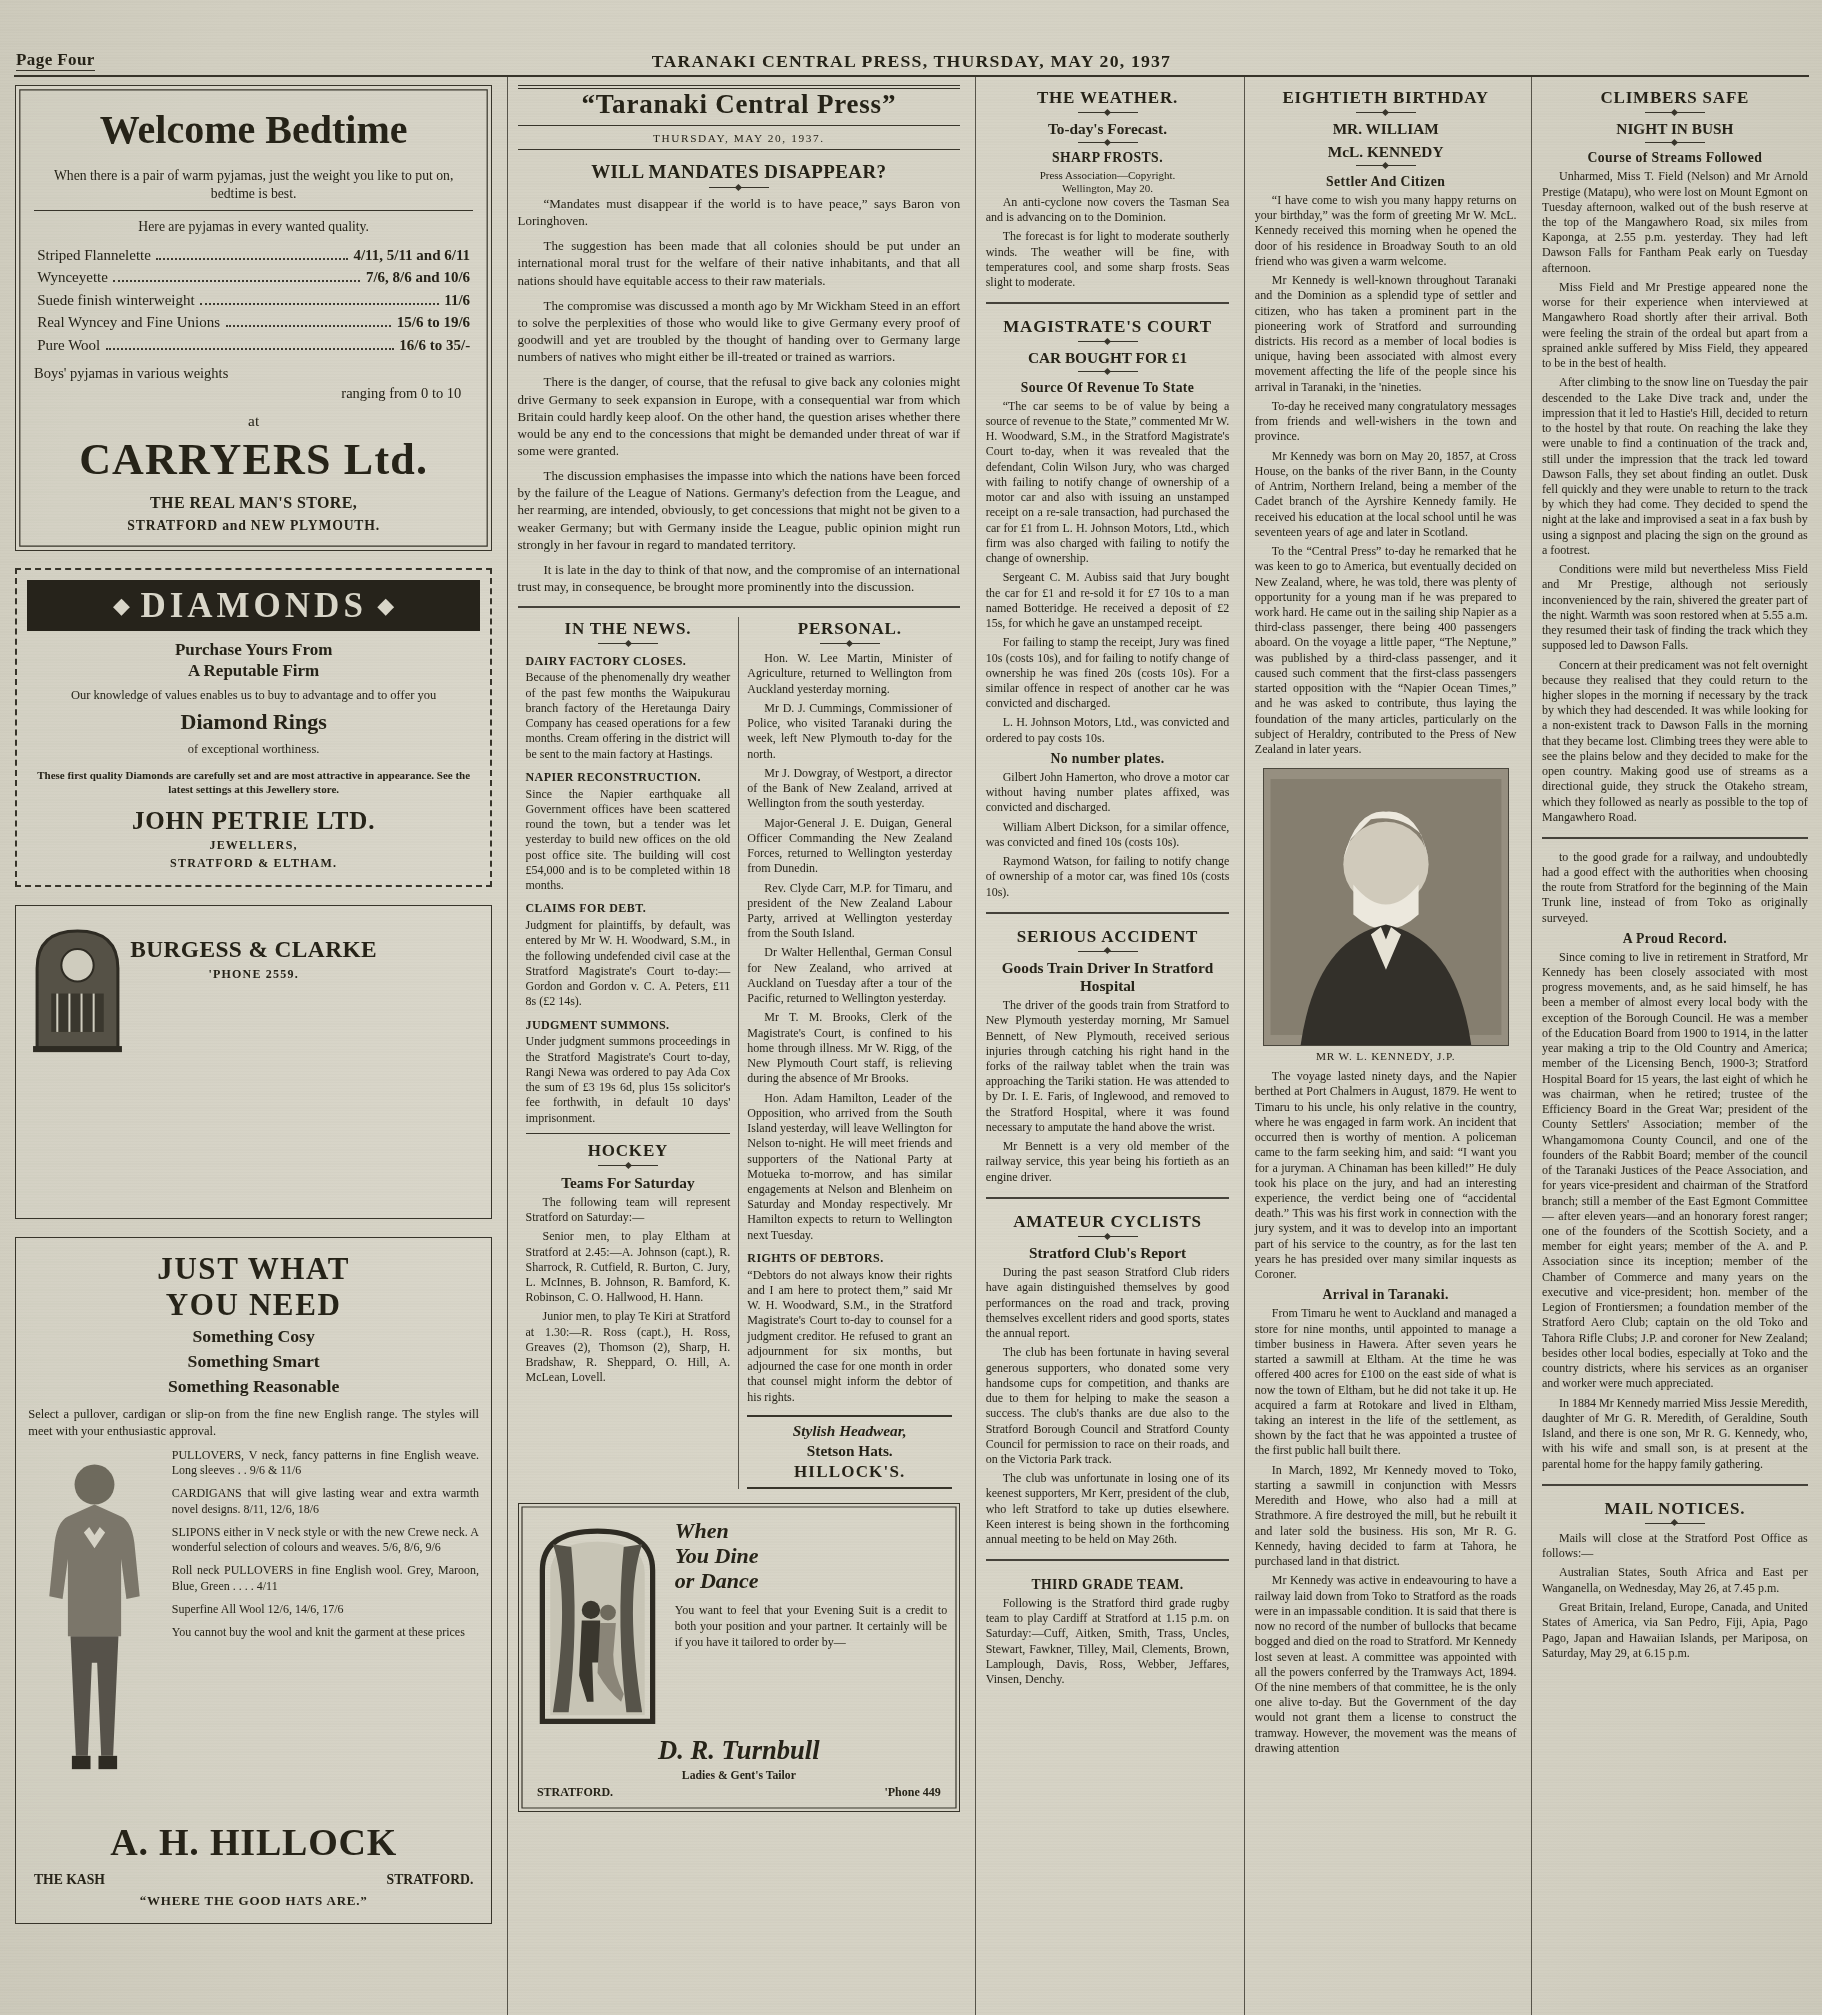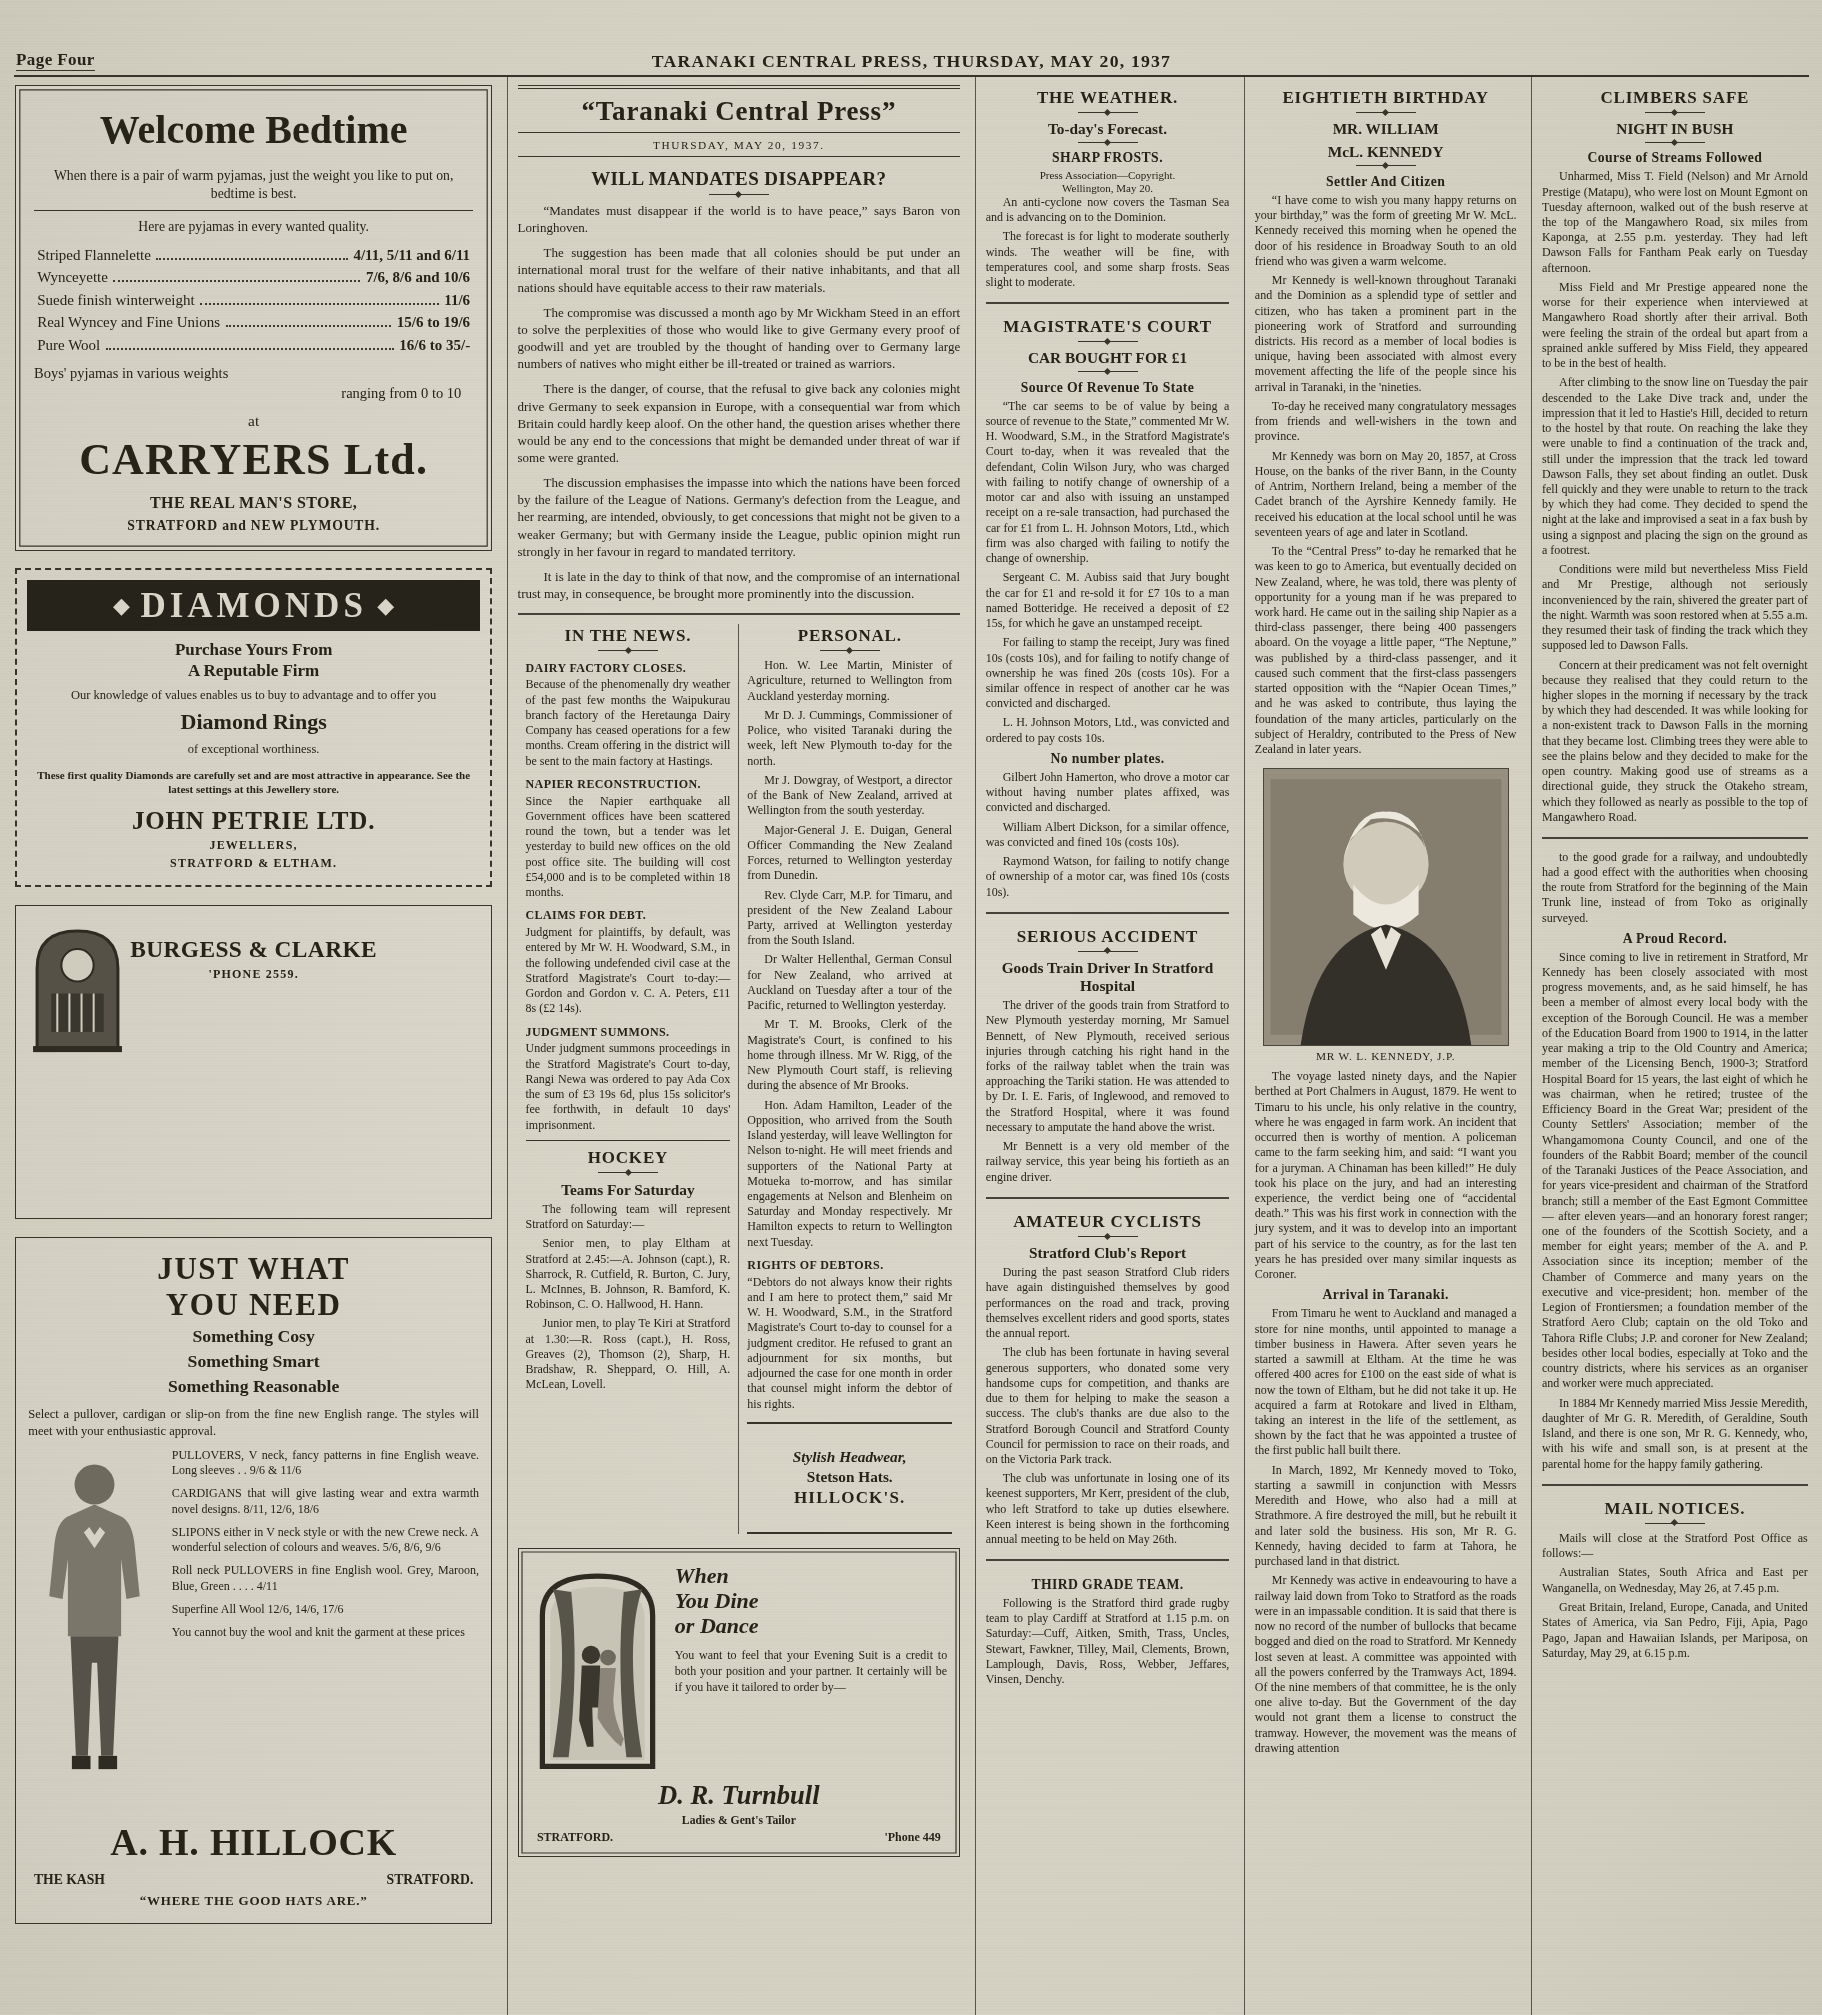--- a/index.html
+++ b/index.html
@@ -79,29 +79,29 @@
   .hillock-title { font-size:31px; font-weight:bold; text-align:center; letter-spacing:1.6px; line-height:1.15; }
   .hillock-sub { font-size:17.7px; font-weight:bold; text-align:center; margin-top:4px; }
   .hillock-body { font-size:12.5px; line-height:1.3; text-align:justify; margin:8.9px 0; }
   .hillock-row { display:flex; gap:10.5px; }
   .man-illu { width:133px; flex:none; height:363px; }
   .hillock-items p { font-size:12px; line-height:1.3; text-align:justify; margin-bottom:7.3px; }
   .hillock-name { font-size:38px; font-weight:bold; text-align:center; letter-spacing:0.8px; margin-top:9.7px; }
   .hillock-kash { display:flex; justify-content:space-between; font-size:13.7px; font-weight:bold; margin-top:8px; padding:0 5.6px; }
   .hillock-tagline { font-size:13px; font-weight:bold; text-align:center; letter-spacing:0.8px; margin-top:4.8px; }
   
-  .editorial-box { border-top:4px double #37342a; padding-top:7px; }
+  .editorial-box { border-top:4px double #37342a; padding-top:0; }
   .paper-title { font-size:27px; font-weight:bold; text-align:center; letter-spacing:0.8px; padding-bottom:4.8px; border-bottom:1.6px solid #37342a; }
   .date-line { font-size:11.3px; text-align:center; letter-spacing:1.6px; padding:5.6px 0; border-bottom:1.6px solid #37342a; margin-bottom:10.5px; }
   .ed-headline { font-size:19px; font-weight:bold; text-align:center; letter-spacing:0.4px; margin:3.2px 0 0.8px; }
   .ed-body .ed-para { font-size:13px; line-height:1.32; text-align:justify; text-indent:26px; margin-bottom:8px; }
   .subcols { display:flex; margin-top:10.5px; border-top:2.4px double #45423a; padding-top:8.9px; }
   .subcol { flex:1; padding:0 8px; }
   .subcol.right { border-left:1.2px solid #57544a; }
-  .stetson-ad { border-top:2px solid #37342a; border-bottom:2px solid #37342a; text-align:center; padding:24px 0; margin-top:10.5px; }
+  .stetson-ad { border-top:2px solid #37342a; border-bottom:2px solid #37342a; text-align:center; padding:5px 0; margin-top:10.5px; }
   .stetson-l1 { font-size:15.3px; font-style:italic; font-weight:bold; }
   .stetson-l2 { font-size:15.3px; font-weight:bold; margin-top:1.6px; }
   .stetson-l3 { font-size:17px; font-weight:bold; letter-spacing:1.2px; margin-top:2.4px; }
   .turnbull-ad { border:1.6px solid #37342a; box-shadow:inset 0 0 0 2.4px #d6d3c6, inset 0 0 0 3.6px #37342a; margin-top:13.7px; padding:13.7px 12px 10.5px; }
   .turnbull-row { display:flex; gap:11.3px; }
   .dance-illu { width:133px; height:210px; flex:none; }
   .turnbull-right { flex:1; }
   .dine-title { font-size:22px; font-weight:bold; font-style:italic; line-height:1.15; }
   .dine-body { font-size:12px; line-height:1.35; text-align:justify; margin-top:8px; }
   .turnbull-name { font-size:26.6px; font-weight:bold; font-style:italic; text-align:center; margin-top:7.3px; }

